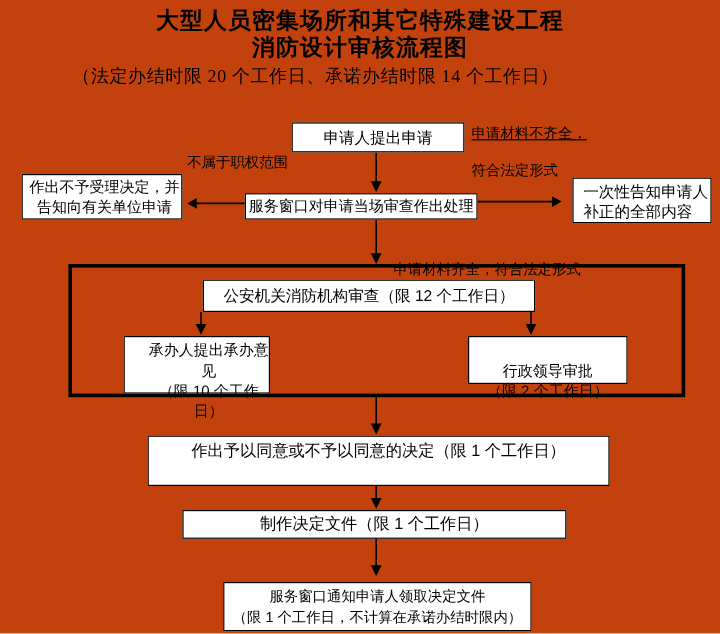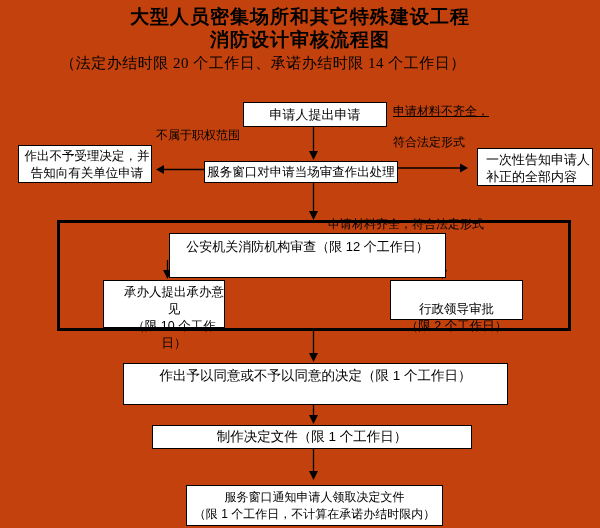--- a/index.html
+++ b/index.html
@@ -123,21 +123,21 @@
     <span>服务窗口对申请当场审查作出处理</span>
   </div>
 
   <div class="box" style="left:477px; top:148px; width:116px; height:38px; text-align:left; padding:2px 0 0 8px;">
     <span class="bl">一次性告知申请人</span>
     <span class="bl">补正的全部内容</span>
   </div>
 
   <div class="thick-frame" style="left:57px; top:220px; width:514px; height:111px;"></div>
 
-  <div class="box" style="left:169px; top:233px; width:277px; height:45px; line-height:25px;">
+  <div class="box" style="left:169px; top:233px; width:277px; height:27px; line-height:25px;">
     <span>公安机关消防机构审查（限 12 个工作日）</span>
   </div>
 
   <div class="box" style="left:103px; top:280px; width:122px; height:48px; padding-top:3px; font-size:12.5px;padding-left:20px;">
     <span class="bl">承办人提出承办意见</span>
     <span class="bl">（限 10 个工作日）</span>
   </div>
 
   <div class="box" style="left:390px; top:280px; width:133px; height:40px; padding-top:20px; font-size:12.5px;">
     <span class="bl">行政领导审批</span>

